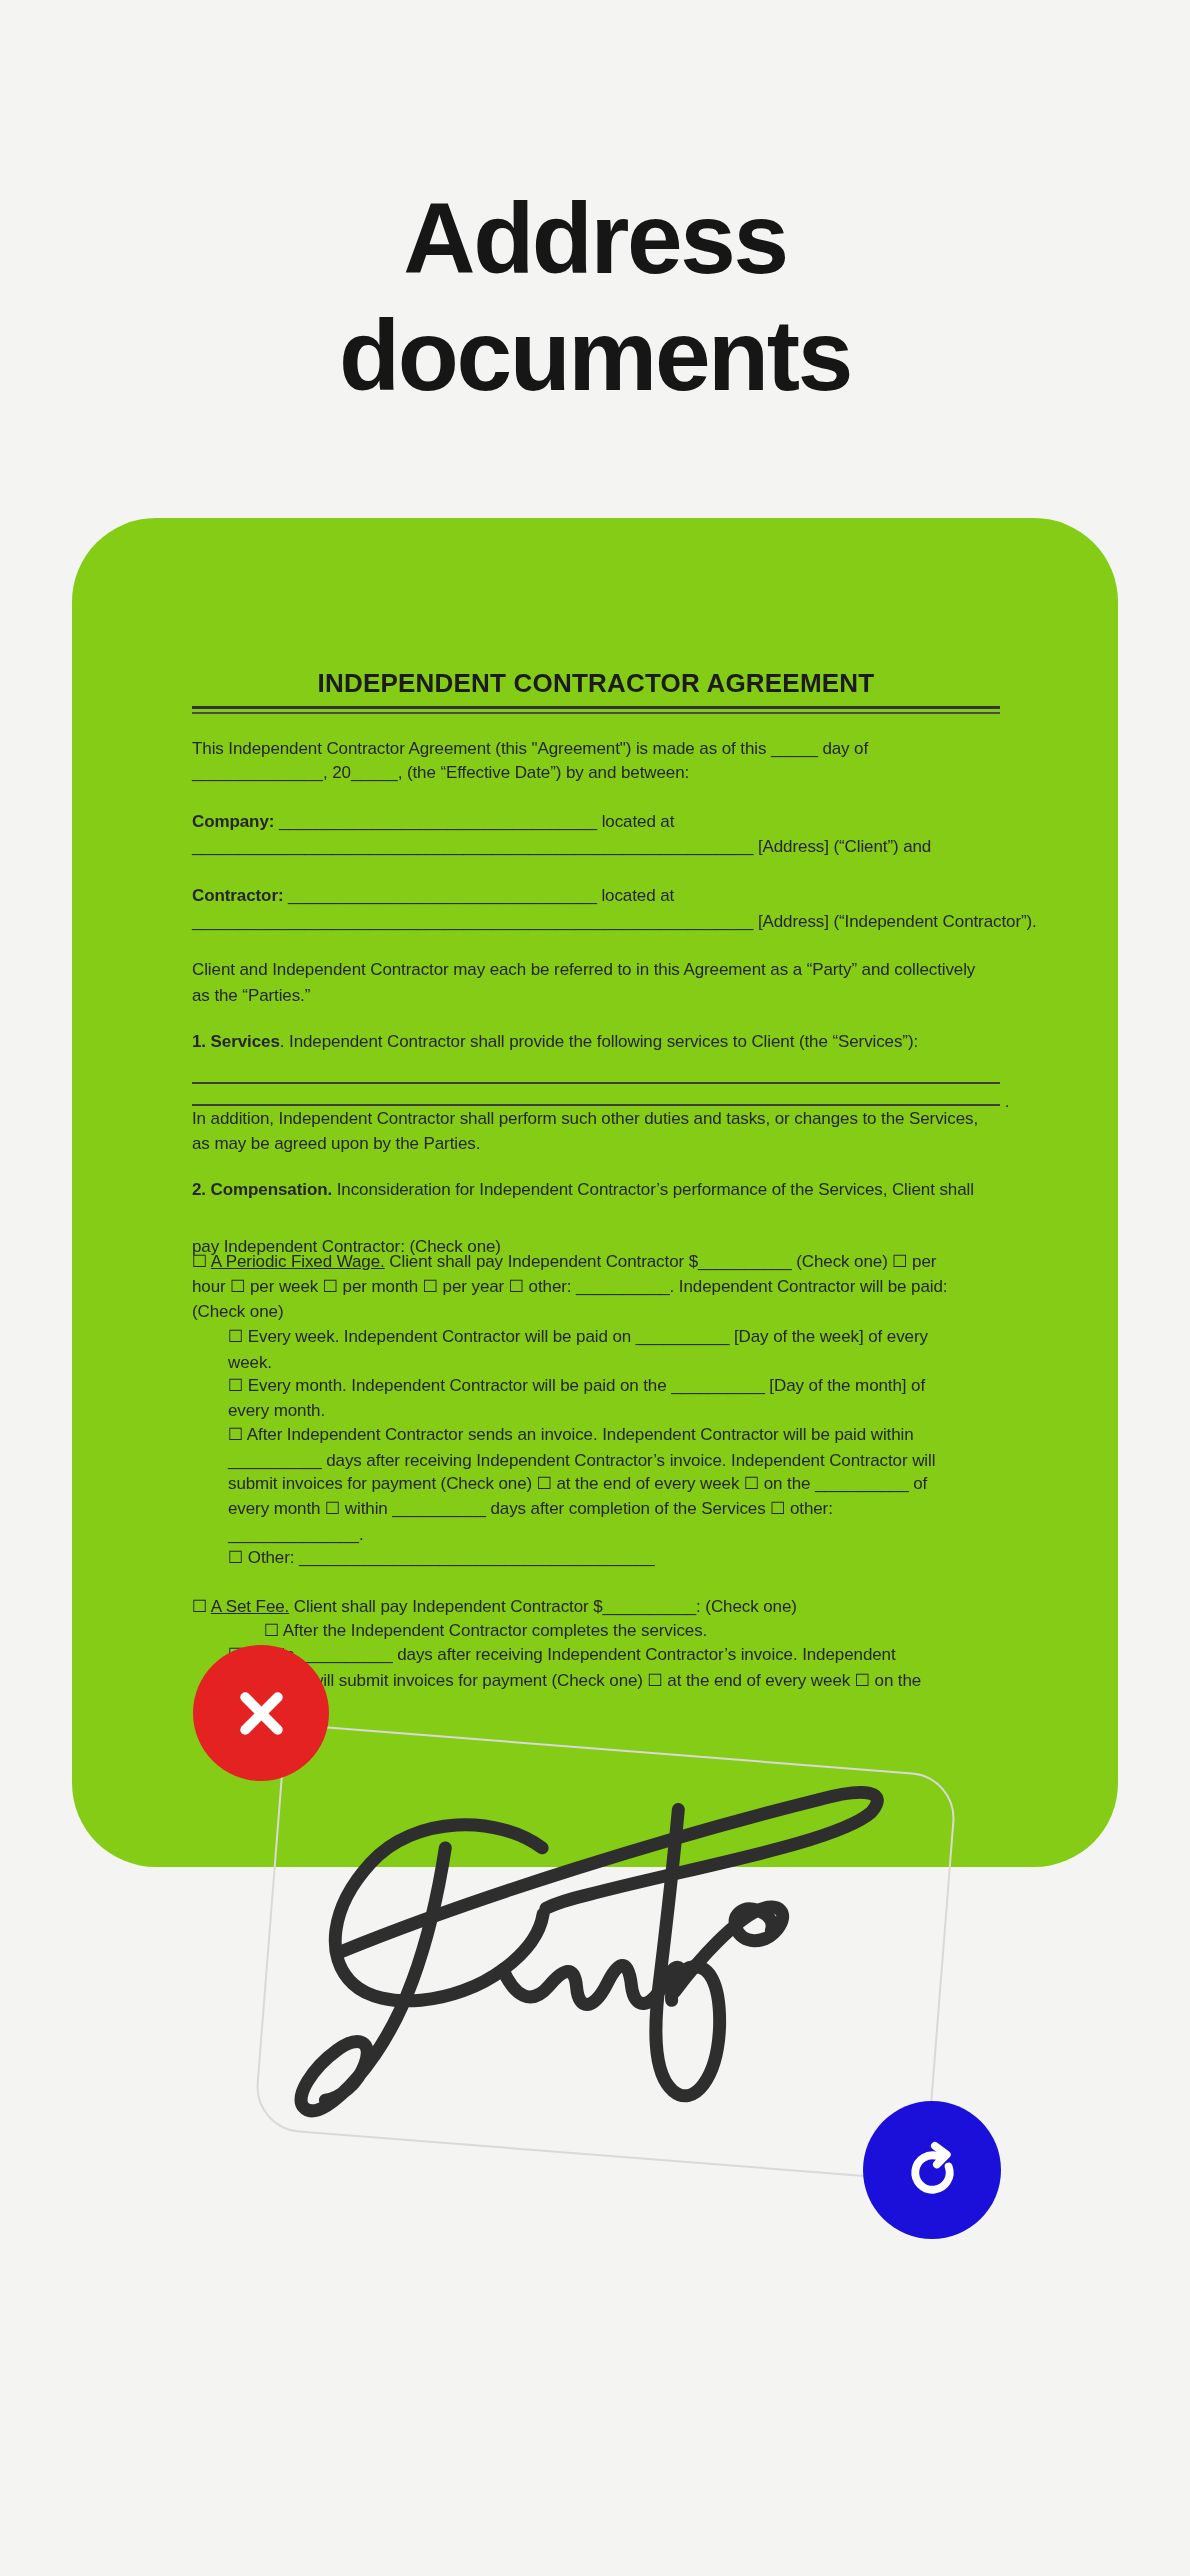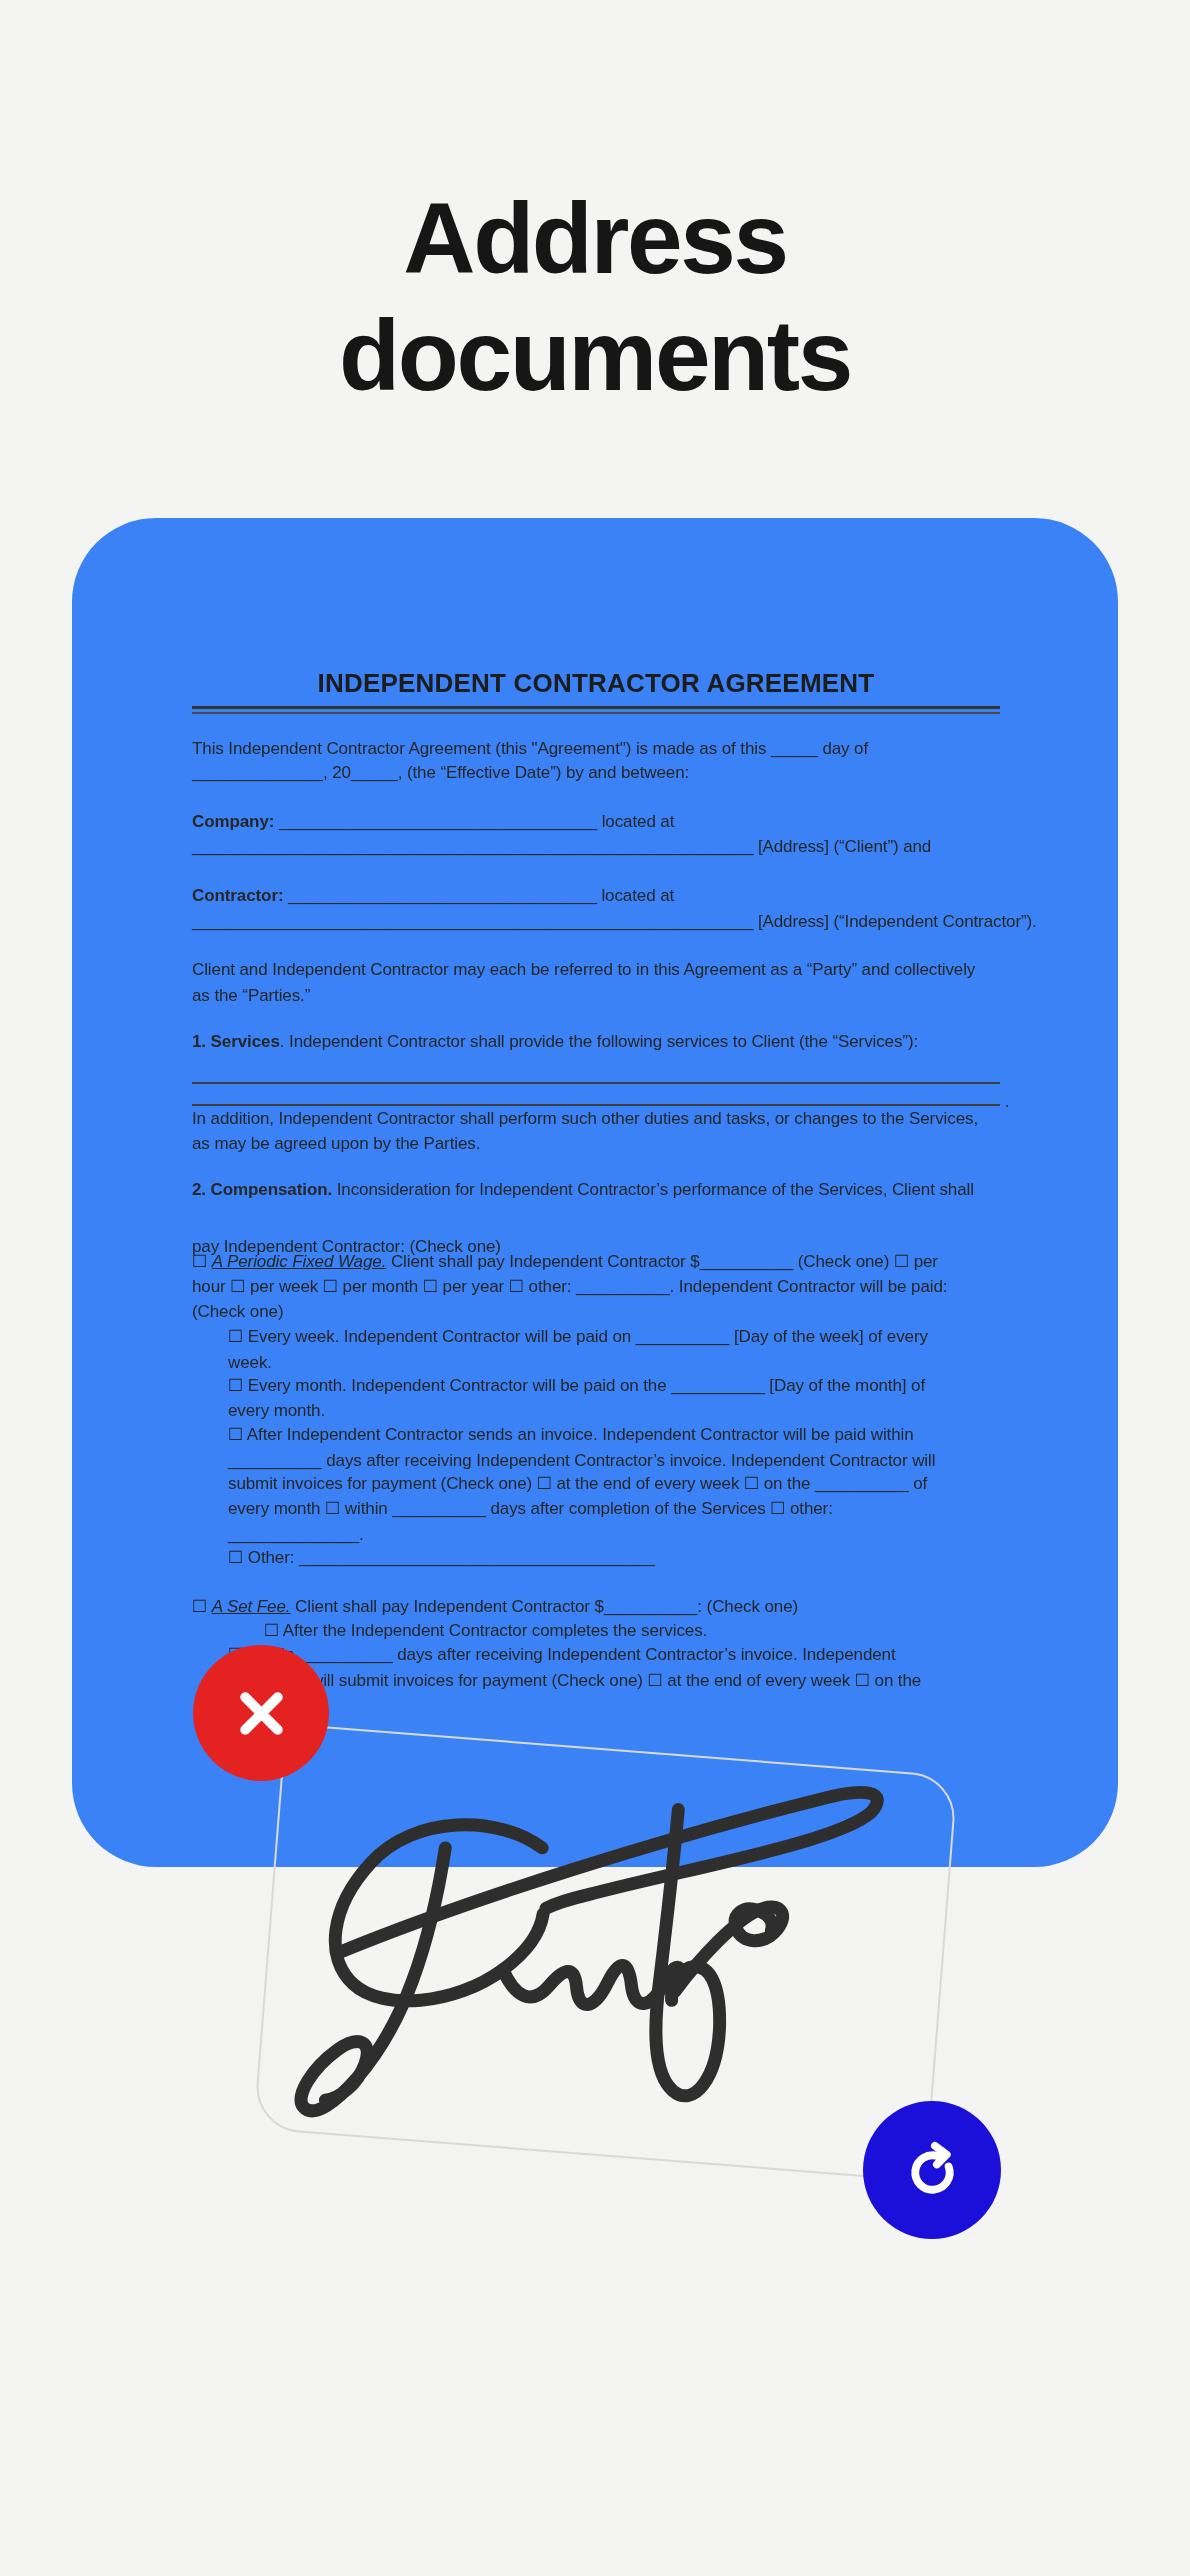--- a/index.html
+++ b/index.html
@@ -11,41 +11,41 @@
   
   .page-title{
     position:absolute;top:113px;left:231px;width:728px;
     text-align:center;
     font-size:100px;font-weight:700;line-height:1.17;
     letter-spacing:-2.4px;color:#161616;
   }
   
   .doc-card{
     position:absolute;left:72px;top:518px;width:1046px;height:1349px;
-    background:#3b82f6;border-radius:84px;overflow:hidden;
+    background:#84cc16;border-radius:84px;overflow:hidden;
   }
   .doc-inner{
     position:absolute;left:120px;top:0;width:808px;height:100%;
   }
   .doc-title{
     position:absolute;top:150px;left:0;width:100%;
     text-align:center;font-weight:700;font-size:26px;
     color:#1c1c1c;letter-spacing:0.2px;white-space:pre;
   }
   .doc-title-rule{
     position:absolute;top:188px;left:0;width:100%;height:2.9px;
     border-top:3.4px solid #333;border-bottom:2.4px solid #4a4a4a;
   }
   .doc-line{
     position:absolute;left:0;white-space:pre;
     font-size:17px;line-height:25px;color:#262626;
     letter-spacing:-0.1px;
   }
   .doc-line .b{font-weight:700;}
-  .doc-line .u{text-decoration:underline;font-style:italic;}
+  .doc-line .u{text-decoration:underline;}
   .doc-rule-line{
     position:absolute;left:0;right:0;height:0;
     border-top:2.4px solid #3d3d3d;
   }
   .doc-rule-line .dot{
     position:absolute;right:-9.6px;top:-14.4px;
     font-size:17px;color:#262626;
   }
   
   .sig-box{

